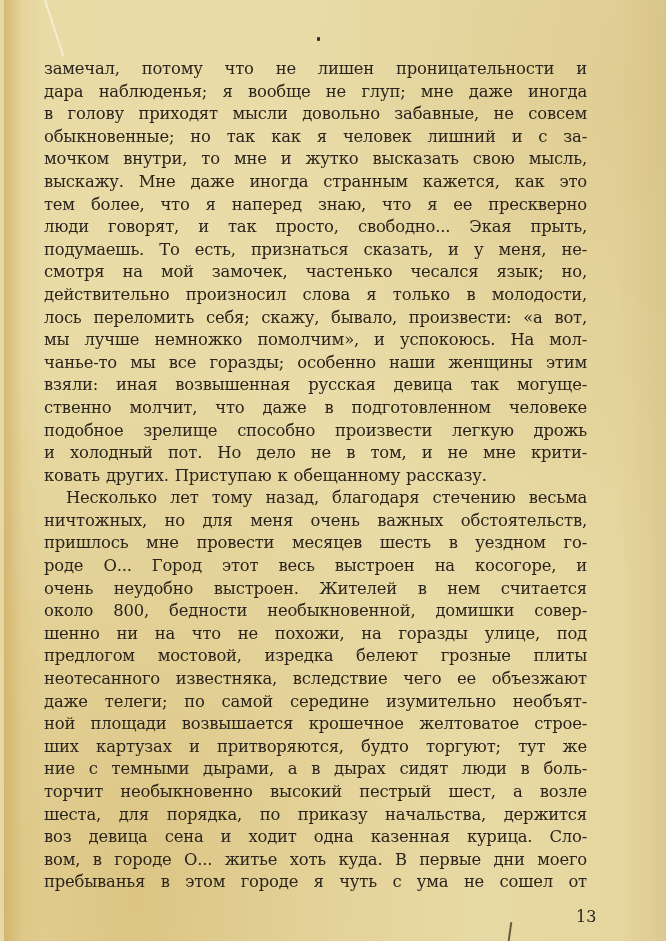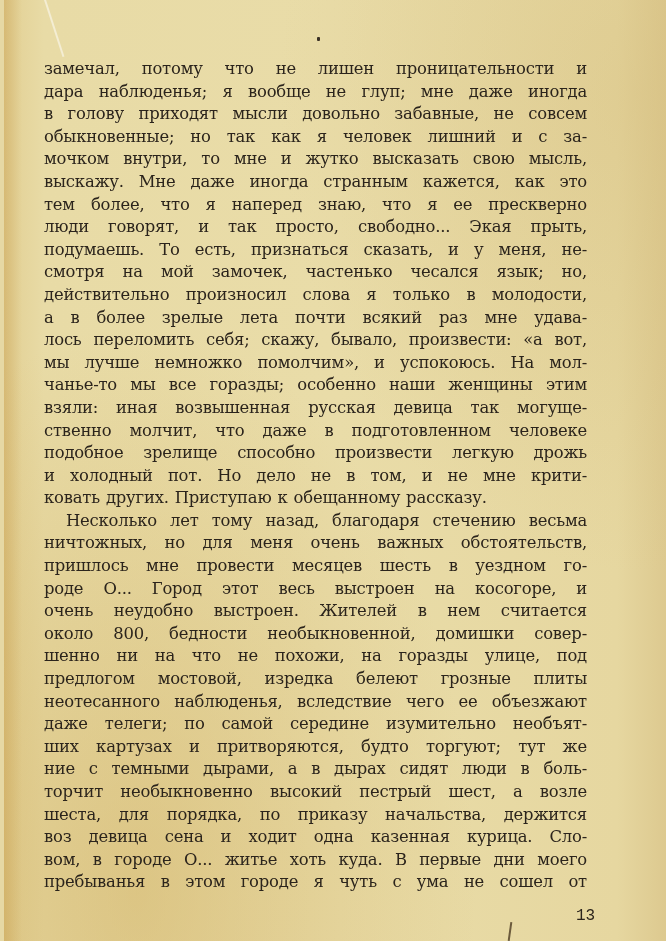--- a/index.html
+++ b/index.html
@@ -36,21 +36,21 @@
   }
   .line {
     display: block; text-align: justify; text-align-last: justify;
     white-space: nowrap; height: 22.6px; overflow: visible;
     word-spacing: 1px;
   }
   .line.last { text-align-last: left; }
   .line.indent { padding-left: 22px; }
   .page-number {
     position: absolute; left: 572px; top: 907px;
-    font-size: 16px; color: #2b241c; font-family: Liberation Mono, monospace;
+    font-size: 16px; color: #2b241c;
   }
   .bottom-mark {
     position: absolute; left: 505px; top: 922px; width: 2px; height: 19px; background: #6b5a3c; transform: rotate(8deg);
   }
 </style>
 </head>
 <body>
 
 <div class="page">
   <div class="fold-left"></div>
@@ -62,39 +62,39 @@
     <span class="line">дара наблюденья; я вообще не глуп; мне даже иногда</span>
     <span class="line">в голову приходят мысли довольно забавные, не совсем</span>
     <span class="line">обыкновенные; но так как я человек лишний и с за-</span>
     <span class="line">мочком внутри, то мне и жутко высказать свою мысль,</span>
     <span class="line">выскажу. Мне даже иногда странным кажется, как это</span>
     <span class="line">тем более, что я наперед знаю, что я ее прескверно</span>
     <span class="line">люди говорят, и так просто, свободно... Экая прыть,</span>
     <span class="line">подумаешь. То есть, признаться сказать, и у меня, не-</span>
     <span class="line">смотря на мой замочек, частенько чесался язык; но,</span>
     <span class="line">действительно произносил слова я только в молодости,</span>
-    <span class="line">а в более зрелые лета почти всякий раз мне удава-</span>
     <span class="line">лось переломить себя; скажу, бывало, произвести: «а вот,</span>
     <span class="line">мы лучше немножко помолчим», и успокоюсь. На мол-</span>
     <span class="line">чанье-то мы все горазды; особенно наши женщины этим</span>
     <span class="line">взяли: иная возвышенная русская девица так могуще-</span>
     <span class="line">ственно молчит, что даже в подготовленном человеке</span>
     <span class="line">подобное зрелище способно произвести легкую дрожь</span>
     <span class="line">и холодный пот. Но дело не в том, и не мне крити-</span>
     <span class="line last">ковать других. Приступаю к обещанному рассказу.</span>
     <span class="line indent">Несколько лет тому назад, благодаря стечению весьма</span>
     <span class="line">ничтожных, но для меня очень важных обстоятельств,</span>
     <span class="line">пришлось мне провести месяцев шесть в уездном го-</span>
     <span class="line">роде О... Город этот весь выстроен на косогоре, и</span>
     <span class="line">очень неудобно выстроен. Жителей в нем считается</span>
     <span class="line">около 800, бедности необыкновенной, домишки совер-</span>
     <span class="line">шенно ни на что не похожи, на горазды улице, под</span>
     <span class="line">предлогом мостовой, изредка белеют грозные плиты</span>
-    <span class="line">неотесанного наблюденья, вследствие чего ее объезжают</span>
+    <span class="line">неотесанного известняка, вследствие чего ее объезжают</span>
     <span class="line">даже телеги; по самой середине изумительно необъят-</span>
+    <span class="line">ной площади возвышается крошечное желтоватое строе-</span>
     <span class="line">ших картузах и притворяются, будто торгуют; тут же</span>
     <span class="line">ние с темными дырами, а в дырах сидят люди в боль-</span>
     <span class="line">торчит необыкновенно высокий пестрый шест, а возле</span>
     <span class="line">шеста, для порядка, по приказу начальства, держится</span>
     <span class="line">воз девица сена и ходит одна казенная курица. Сло-</span>
     <span class="line">вом, в городе О... житье хоть куда. В первые дни моего</span>
     <span class="line">пребыванья в этом городе я чуть с ума не сошел от</span>
   </div>
 
   <div class="page-number">13</div>

